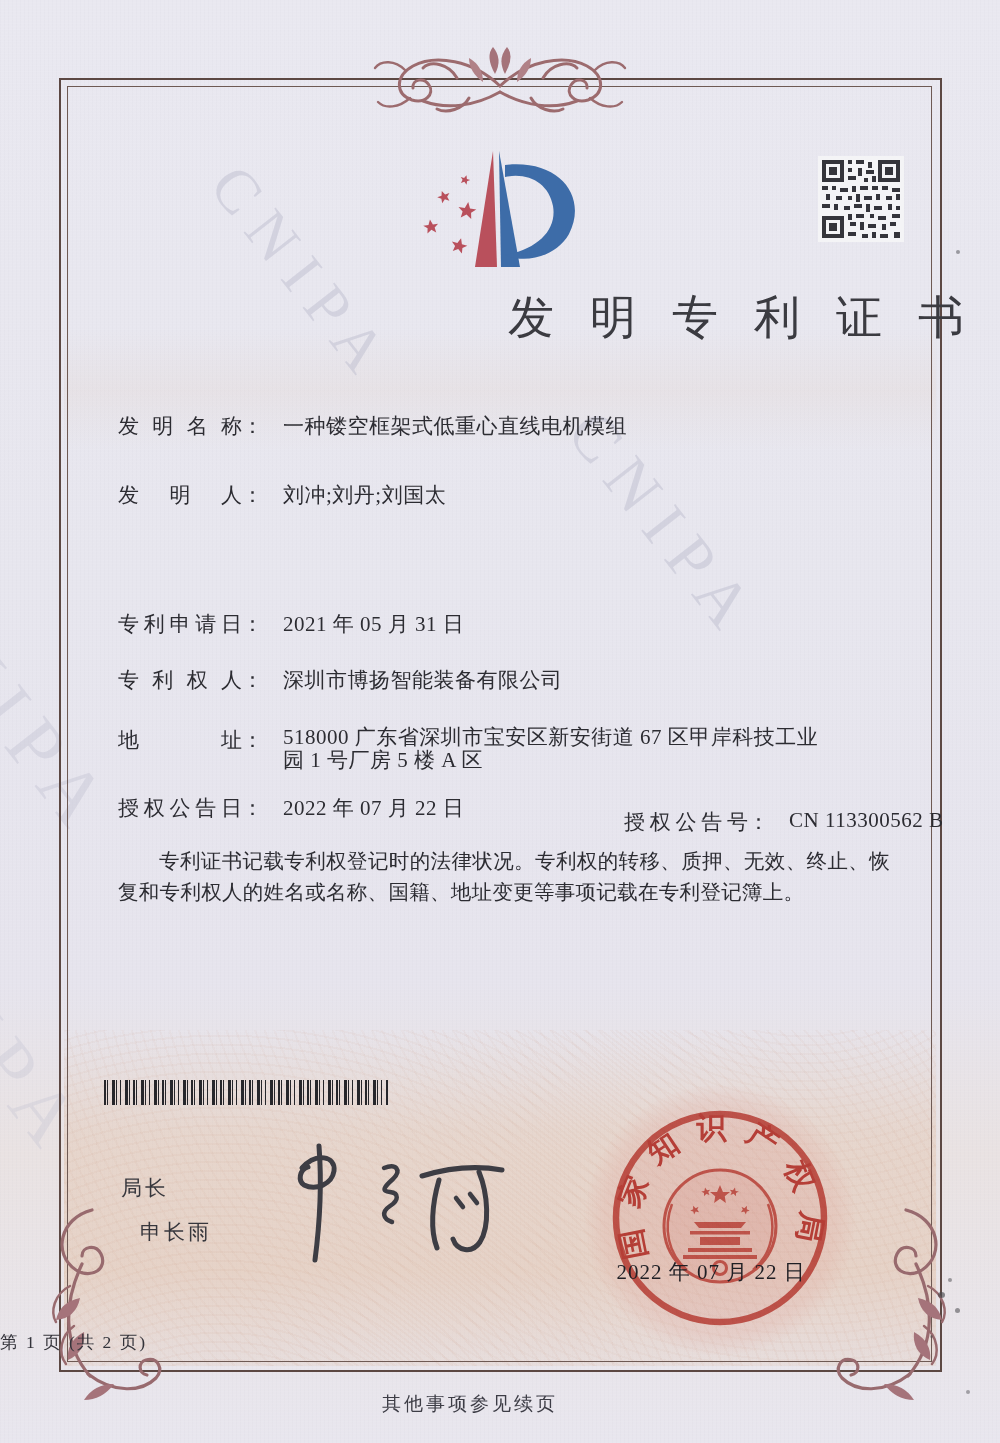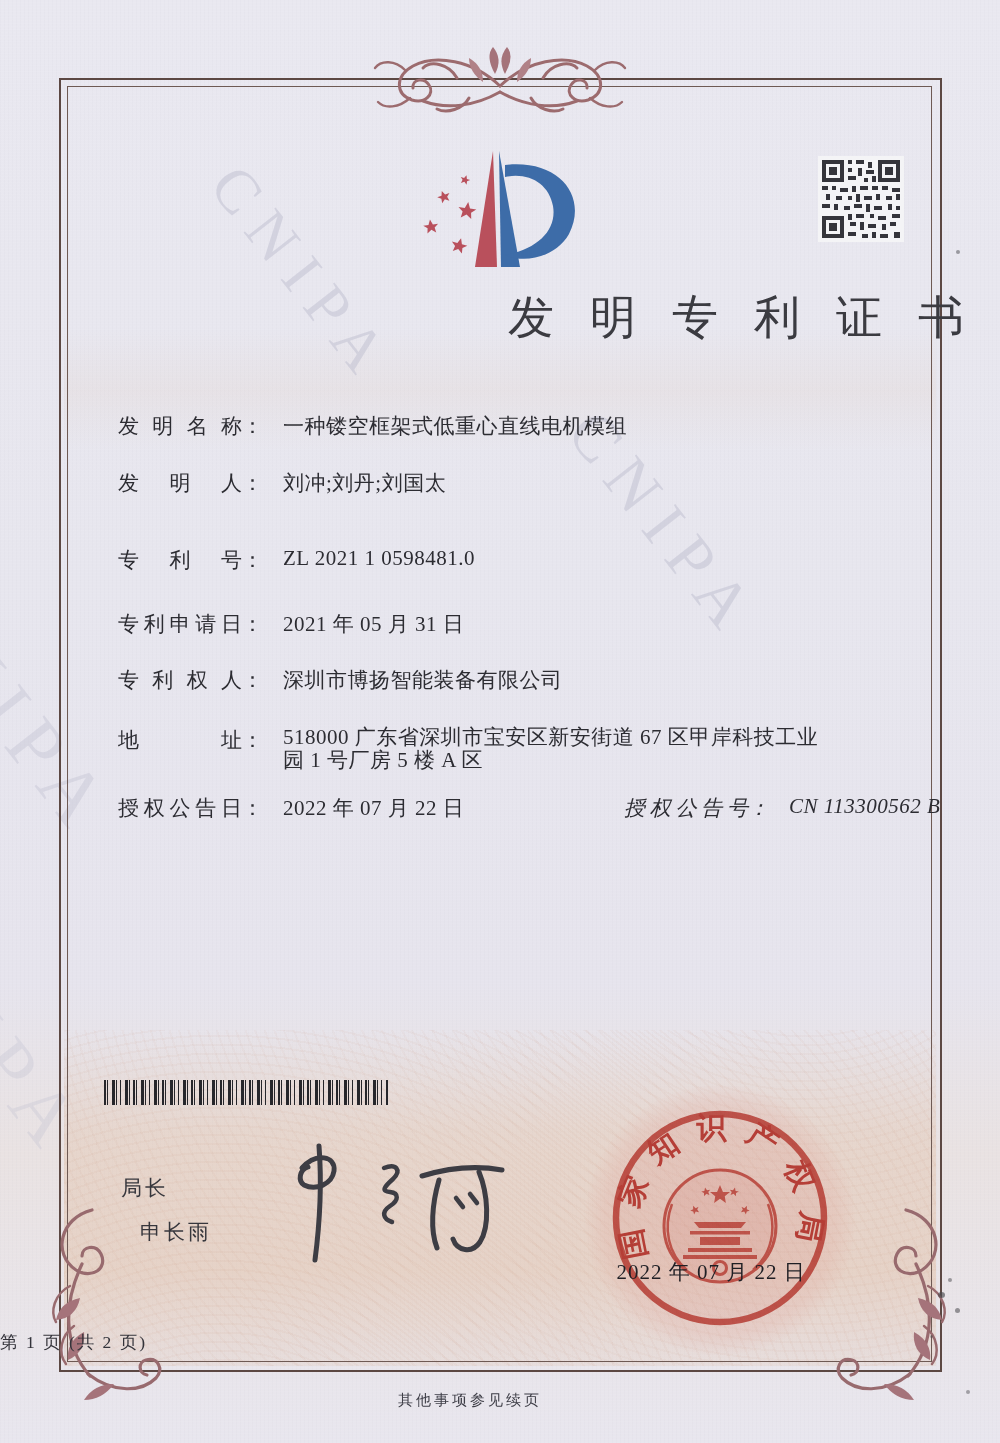--- a/index.html
+++ b/index.html
@@ -35,21 +35,21 @@
   .logo{position:absolute;left:408px;top:143px;}
   .qr{position:absolute;left:818px;top:156px;}
   .title{position:absolute;left:0;right:0;top:287px;text-align:right;font-size:46px;
          letter-spacing:36px;text-indent:36px;color:#3b3b41;font-weight:500;}
   
   .row{position:absolute;left:118px;font-size:21px;color:#2c2c32;}
   .flabel{display:inline-block;width:124px;text-align:justify;text-align-last:justify;vertical-align:top;}
   .colon{display:inline-block;vertical-align:top;}
   .fval{display:inline-block;margin-left:20px;vertical-align:top;letter-spacing:.5px;}
   .fval.wrap{width:545px;line-height:23px;}
-  .pair2{position:absolute;left:506px;top:0;white-space:nowrap;font-style:italic;}
+  .pair2{position:absolute;left:506px;top:14px;white-space:nowrap;}
   
   .paras{position:absolute;left:118px;top:846px;width:772px;font-size:20.5px;line-height:31px;
          text-align:justify;color:#2c2c32;letter-spacing:.3px;}
   .paras p{margin:0 0 7px 0;text-indent:2em;}
   
   .barcode{position:absolute;left:104px;top:1080px;width:284px;height:25px;
     background:repeating-linear-gradient(90deg,
       #26262b 0 2px,transparent 2px 3px,
       #26262b 3px 4px,transparent 4px 8px,
       #26262b 8px 11px,transparent 11px 12px,
@@ -65,21 +65,21 @@
     font-size:21px;letter-spacing:3px;color:#36363c;margin-left:19px;}
   .sig{position:absolute;left:272px;top:1138px;}
   
   .seal{position:absolute;left:600px;top:1098px;mix-blend-mode:multiply;}
   .seal-halo{position:absolute;left:585px;top:1085px;width:270px;height:270px;border-radius:50%;
     background:radial-gradient(circle, rgba(222,150,140,.18) 0 60%, rgba(222,150,140,0) 72%);}
   .seal-date{position:absolute;left:598px;top:1258px;width:226px;text-align:center;
     font-size:21px;letter-spacing:1px;color:#1f1f24;z-index:6;}
   
   .page-num{position:absolute;left:0;right:56px;top:1330px;font-size:17.5px;color:#33333a;letter-spacing:2px;}
-  .foot-note{position:absolute;left:0;right:60px;top:1391px;text-align:center;font-size:15px;color:#3d3d46;letter-spacing:3px;}
+  .foot-note{position:absolute;left:0;right:60px;top:1391px;text-align:center;font-size:19px;color:#3d3d46;letter-spacing:3px;}
   .speck{position:absolute;border-radius:50%;background:#4a4a4e;}
   svg{display:block;}
 </style>
 </head>
 <body>
 
 <div class="page">
 
   <div class="grain"></div>
   <div class="warm-zone2"></div>
@@ -171,43 +171,41 @@
                M32,66h6v4h-6z M42,66h4v8h-4z M50,68h8v4h-8z M64,68h4v6h-4z M72,66h6v4h-6z
                M30,76h8v4h-8z M44,78h6v4h-6z M54,76h4v6h-4z M62,78h8v4h-8z M76,76h6v6h-6z"></path>
     </g>
   </svg>
 
   <div class="title">发明专利证书</div>
 
   <div class="row" style="top:412px;">
     <span class="flabel">发明名称</span><span class="colon">：</span><span class="fval">一种镂空框架式低重心直线电机模组</span>
   </div>
-  <div class="row" style="top:469px;">
+  <div class="row" style="top:481px;">
     <span class="flabel">发明人</span><span class="colon">：</span><span class="fval">刘冲;刘丹;刘国太</span>
-  </div>
-  <div class="row" style="top:546px;">
-    <span class="flabel">专利号</span><span class="colon">：</span><span class="fval">ZL 2021 1 0598481.0</span>
   </div>
   <div class="row" style="top:610px;">
     <span class="flabel">专利申请日</span><span class="colon">：</span><span class="fval">2021 年 05 月 31 日</span>
   </div>
   <div class="row" style="top:666px;">
     <span class="flabel">专利权人</span><span class="colon">：</span><span class="fval">深圳市博扬智能装备有限公司</span>
   </div>
   <div class="row" style="top:726px;">
     <span class="flabel">地址</span><span class="colon">：</span><span class="fval wrap">518000 广东省深圳市宝安区新安街道 67 区甲岸科技工业园 1 号厂房 5 楼 A 区</span>
   </div>
   <div class="row" style="top:794px;width:772px;">
     <span class="flabel">授权公告日</span><span class="colon">：</span><span class="fval">2022 年 07 月 22 日</span>
     <span class="pair2">
       <span class="flabel">授权公告号</span><span class="colon">：</span><span class="fval">CN 113300562 B</span>
     </span>
   </div>
 
   <div class="paras">
+    <p>专利证书记载专利权登记时的法律状况。专利权的转移、质押、无效、终止、恢复和专利权人的姓名或名称、国籍、地址变更等事项记载在专利登记簿上。</p>
   </div>
 
   <div class="barcode"></div>
 
   <div class="director-title">局长</div>
   <div class="director-name">申长雨</div>
   <svg class="sig" width="245" height="130" viewBox="0 0 245 130">
     <g stroke="#3d3d44" fill="none" stroke-width="5" stroke-linecap="round" stroke-linejoin="round">
       <path d="M30,30 C44,14 64,18 62,33 C60,46 44,53 32,47 C26,43 27,32 36,29"></path>
       <path d="M47,8 C49,34 49,76 43,122"></path>

